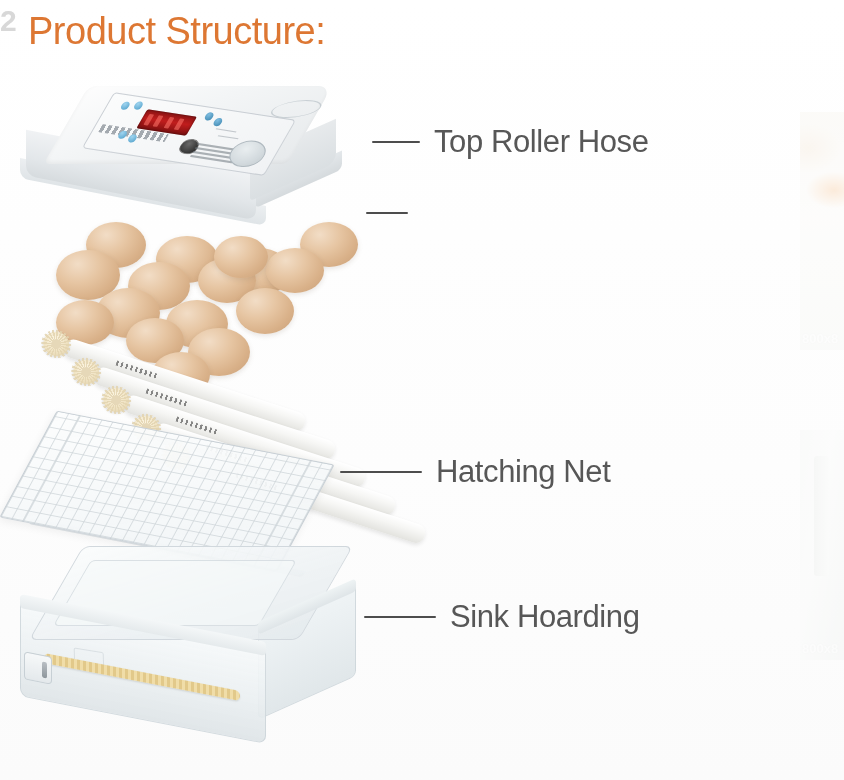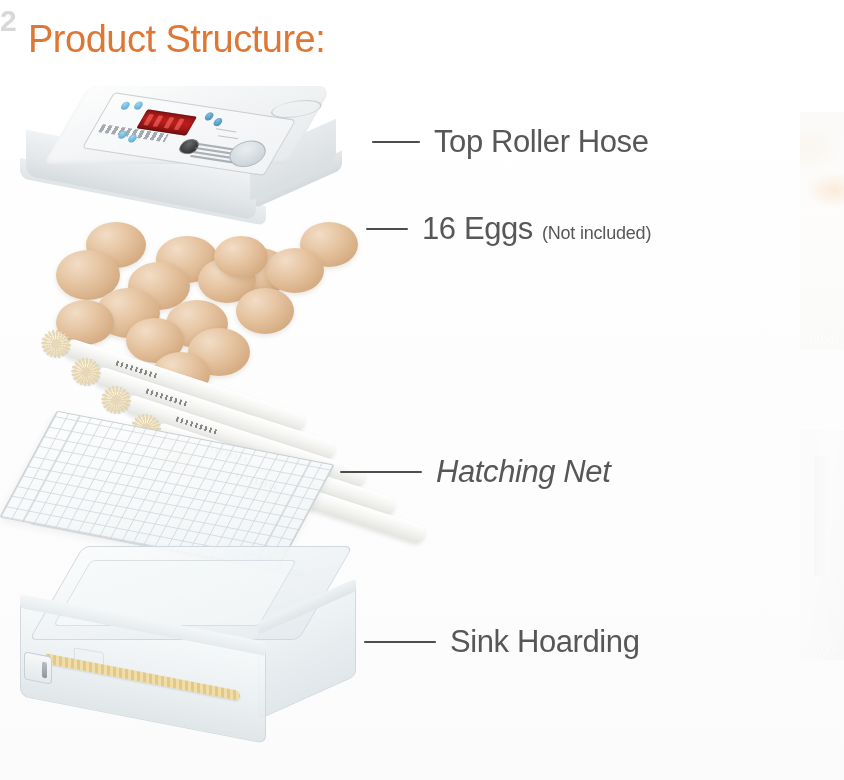--- a/index.html
+++ b/index.html
@@ -19,21 +19,21 @@
 
   
   .corner-glyph{
     position:absolute;left:0px;top:4px;width:18px;height:34px;
     color:#d8d8d8;font-size:30px;line-height:34px;font-weight:700;
     font-family:"Liberation Sans",sans-serif;
   }
 
   
   .title{
-    position:absolute;left:28px;top:16px;
+    position:absolute;left:28px;top:8px;
     font-size:38px;line-height:46px;
     color:#dd7733;
     font-family:"Liberation Sans", sans-serif;
     letter-spacing:-0.5px;
     white-space:nowrap;
   }
 
   
   .thumb{
     position:absolute;right:0px;width:44px;overflow:hidden;
@@ -79,25 +79,25 @@
   #co-cover .cap{margin-left:14px;}
 
   #co-eggs{left:366px;top:212px;}
   #co-eggs .lead{width:42px;}
   #co-eggs .cap{margin-left:14px;}
 
   #co-roller{left:368px;top:318px;}
   #co-roller .lead{width:66px;}
   #co-roller .cap{margin-left:14px;}
 
-  #co-net{left:340px;top:455px;font-style:italic;}
+  #co-net{left:340px;top:455px;}
   #co-net .lead{width:82px;}
   #co-net .cap{margin-left:14px;}
 
-  #co-sink{left:364px;top:625px;}
+  #co-sink{left:364px;top:600px;}
   #co-sink .lead{width:72px;}
   #co-sink .cap{margin-left:14px;}
 
   
   #cover{position:absolute;left:14px;top:86px;width:330px;height:125px;}
   .cv-top{
     position:absolute;left:52px;top:0px;width:244px;height:78px;
     background:linear-gradient(155deg,#fdfdfd 0%,#f3f5f6 40%,#e7eaec 100%);
     transform:skewX(-30deg);
     border-radius:8px 14px 6px 6px;
@@ -429,24 +429,20 @@
 
   <div class="callout" id="co-cover">
     <span class="lead"></span>
     <span class="cap">
       <span class="main">Top Roller Hose</span>
     </span>
   </div>
 
   <div class="callout" id="co-eggs">
     <span class="lead"></span>
-    <span class="cap">
-      <span class="main">16 Eggs</span>
-      <span class="sub">(Not included)</span>
-    </span>
   </div>
 
 
   <div class="callout" id="co-net">
     <span class="lead"></span>
     <span class="cap">
       <span class="main">Hatching Net</span>
     </span>
   </div>
 

